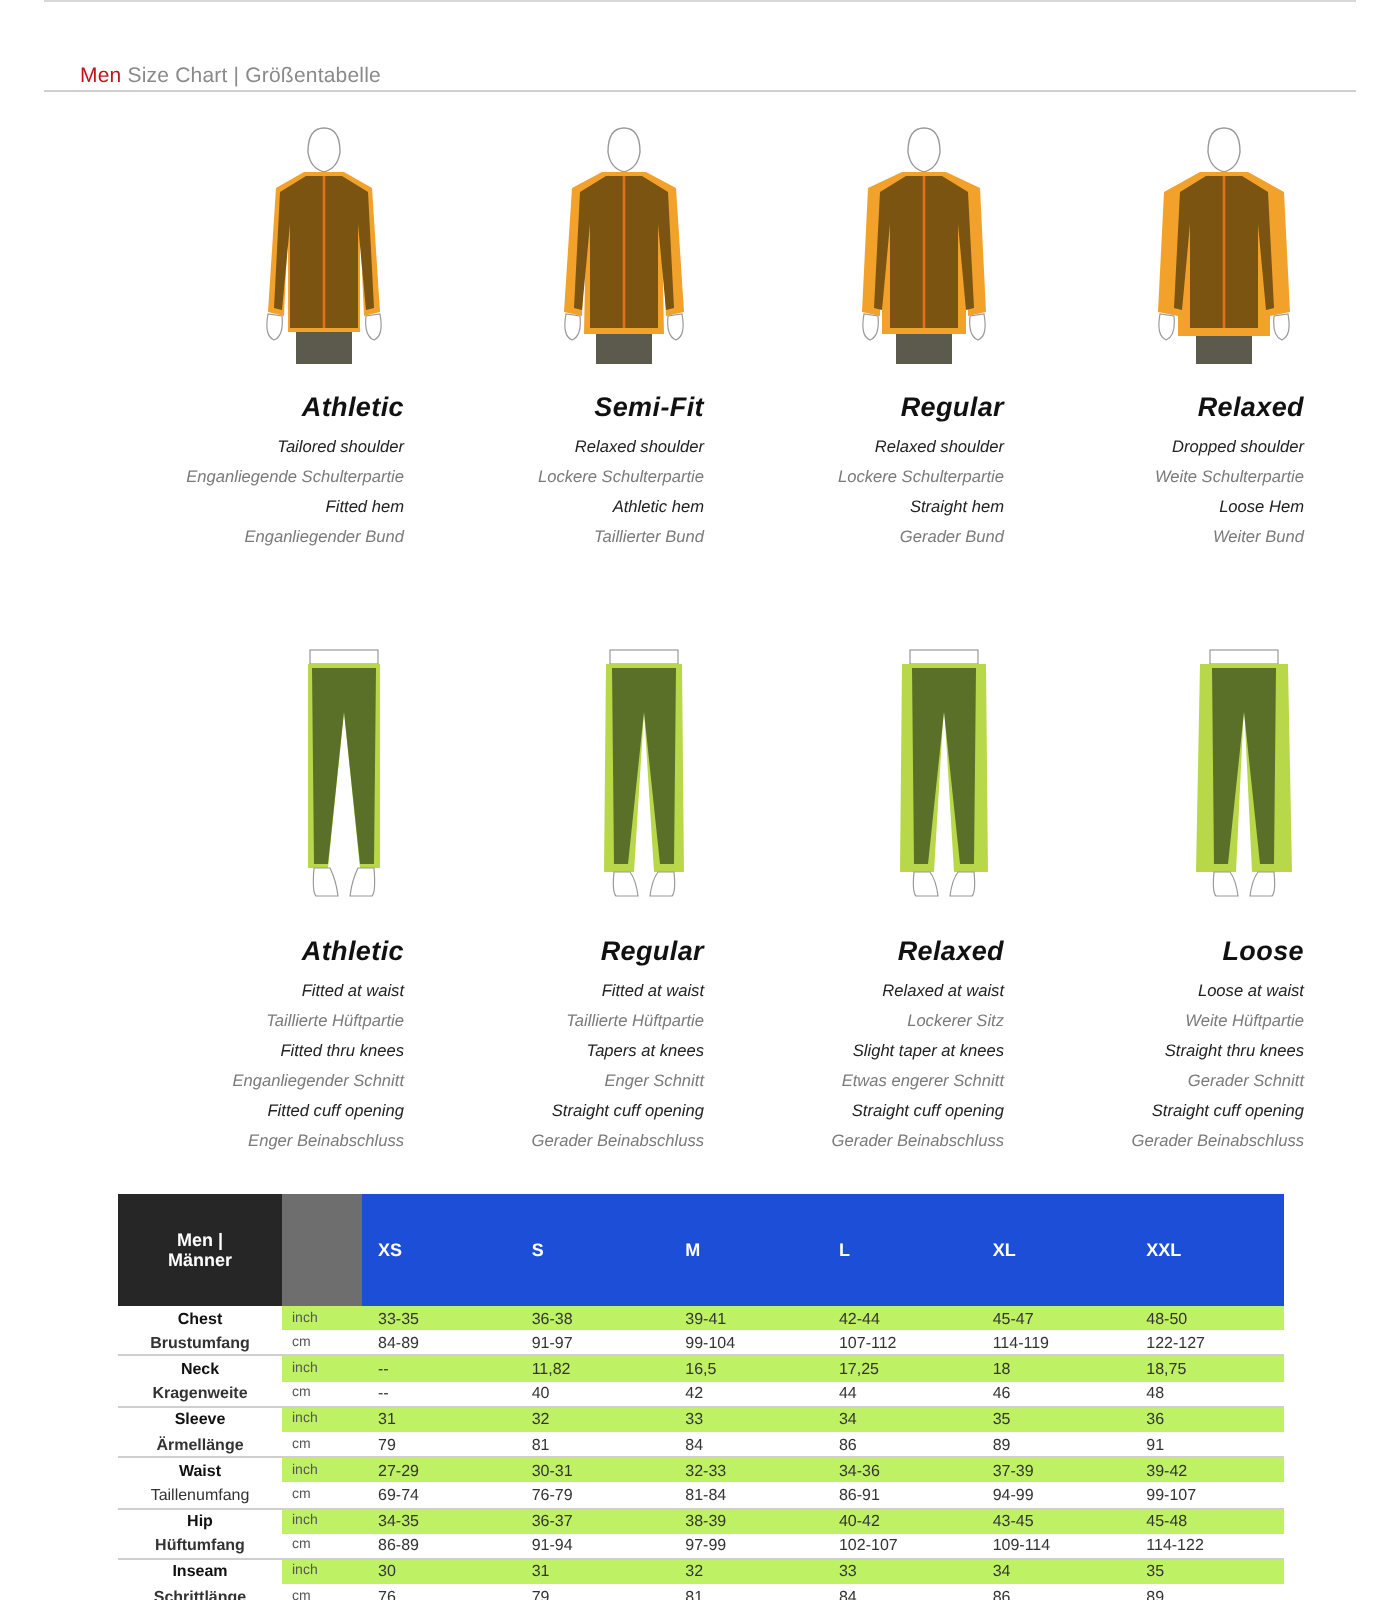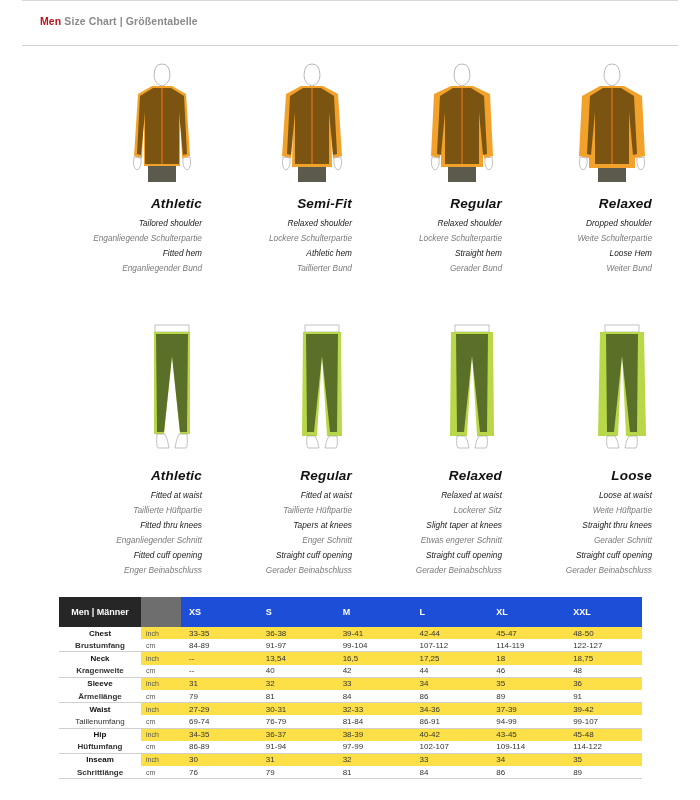--- a/index.html
+++ b/index.html
@@ -1,46 +1,46 @@
 <!DOCTYPE html>
 <html><head>
 <meta charset="utf-8">
 <style>
   html, body { margin: 0; padding: 0; background: #ffffff; }
   body { width: 700px; height: 800px; position: relative; overflow: hidden; font-family: "Liberation Sans", "DejaVu Sans", sans-serif; color: #1a1a1a; }
   .top-rule { position: absolute; left: 22px; top: 0; width: 656px; height: 1px; background: #d8d8d8; }
-  .title-bar { position: absolute; left: 40px; top: 15px; font-size: 10.5px; font-weight: bold; color: #8a8a8a; letter-spacing: 0.1px; }
+  .title-bar { position: absolute; left: 40px; top: 32px; font-size: 10.5px; font-weight: normal; color: #8a8a8a; letter-spacing: 0.1px; }
   .title-bar .accent { color: #c0141c; }
   .title-rule { position: absolute; left: 22px; top: 45px; width: 656px; height: 1px; background: #d0d0d0; }
 
   .fig-row { position: absolute; left: 52px; width: 600px; display: flex; }
   .fig { width: 150px; display: flex; flex-direction: column; align-items: flex-end; font-style: italic; }
   .fig svg { display: block; }
   .fig .name { font-size: 13.5px; font-weight: bold; color: #111; margin-top: 12px; margin-bottom: 5px; letter-spacing: 0.2px; }
   .fig .d { font-size: 8.3px; line-height: 15px; white-space: nowrap; }
   .fig .en { color: #222; }
   .fig .de { color: #7a7a7a; }
 
   .tops { top: 62px; }
   .tops svg { width: 80px; height: 122px; }
   .bottoms { top: 322px; }
   .bottoms svg { width: 60px; height: 132px; }
   .bottoms .name { margin-top: 14px; }
 
   table.size { position: absolute; left: 59px; top: 597px; border-collapse: collapse; width: 583px; table-layout: fixed; font-size: 8px; }
-  table.size th { height: 24px; font-size: 9px; font-weight: bold; color: #fff; text-align: left; padding: 3px; }
+  table.size th { height: 24px; font-size: 9px; font-weight: bold; color: #fff; text-align: left; padding: 16px; }
   table.size th.corner { background: #262626; text-align: center; width: 82px; }
   table.size th.unitcol { background: #6e6e6e; width: 40px; }
   table.size th.sz { background: #1d4ed8; padding-left: 8px; }
   table.size td { padding: 0; height: 12.2px; color: #333; white-space: nowrap; }
   table.size td.lbl { text-align: center; font-weight: bold; color: #111; font-size: 8px; }
   table.size td.lbl.de { color: #333; }
   table.size td.unit { color: #555; font-size: 7px; padding-left: 5px; }
   table.size td.val { padding-left: 8px; }
-  table.size tr.grey td.unit, table.size tr.grey td.val { background: #fde047; }
+  table.size tr.grey td.unit, table.size tr.grey td.val { background: #bef264; }
   table.size tr.sep td { border-bottom: 1px solid #cfcfcf; }
   table.size tr.sizerow td { height: 27px; }
   table.size tr.sizerow td.lbl div { line-height: 13px; }
 </style>
 </head>
 <body>
 
 <div class="top-rule"></div>
 <div class="title-bar">
   <span class="accent">Men</span><span> Size Chart | Größentabelle</span>
@@ -215,21 +215,21 @@
         <td class="val">91-97</td>
         <td class="val">99-104</td>
         <td class="val">107-112</td>
         <td class="val">114-119</td>
         <td class="val">122-127</td>
       </tr>
       <tr class="grey">
         <td class="lbl">Neck</td>
         <td class="unit">inch</td>
         <td class="val">--</td>
-        <td class="val">13,54</td>
+        <td class="val">11,82</td>
         <td class="val">16,5</td>
         <td class="val">17,25</td>
         <td class="val">18</td>
         <td class="val">18,75</td>
       </tr>
       <tr class="sep">
         <td class="lbl de" style="font-weight: bold;">Kragenweite</td>
         <td class="unit">cm</td>
         <td class="val">--</td>
         <td class="val">40</td>

